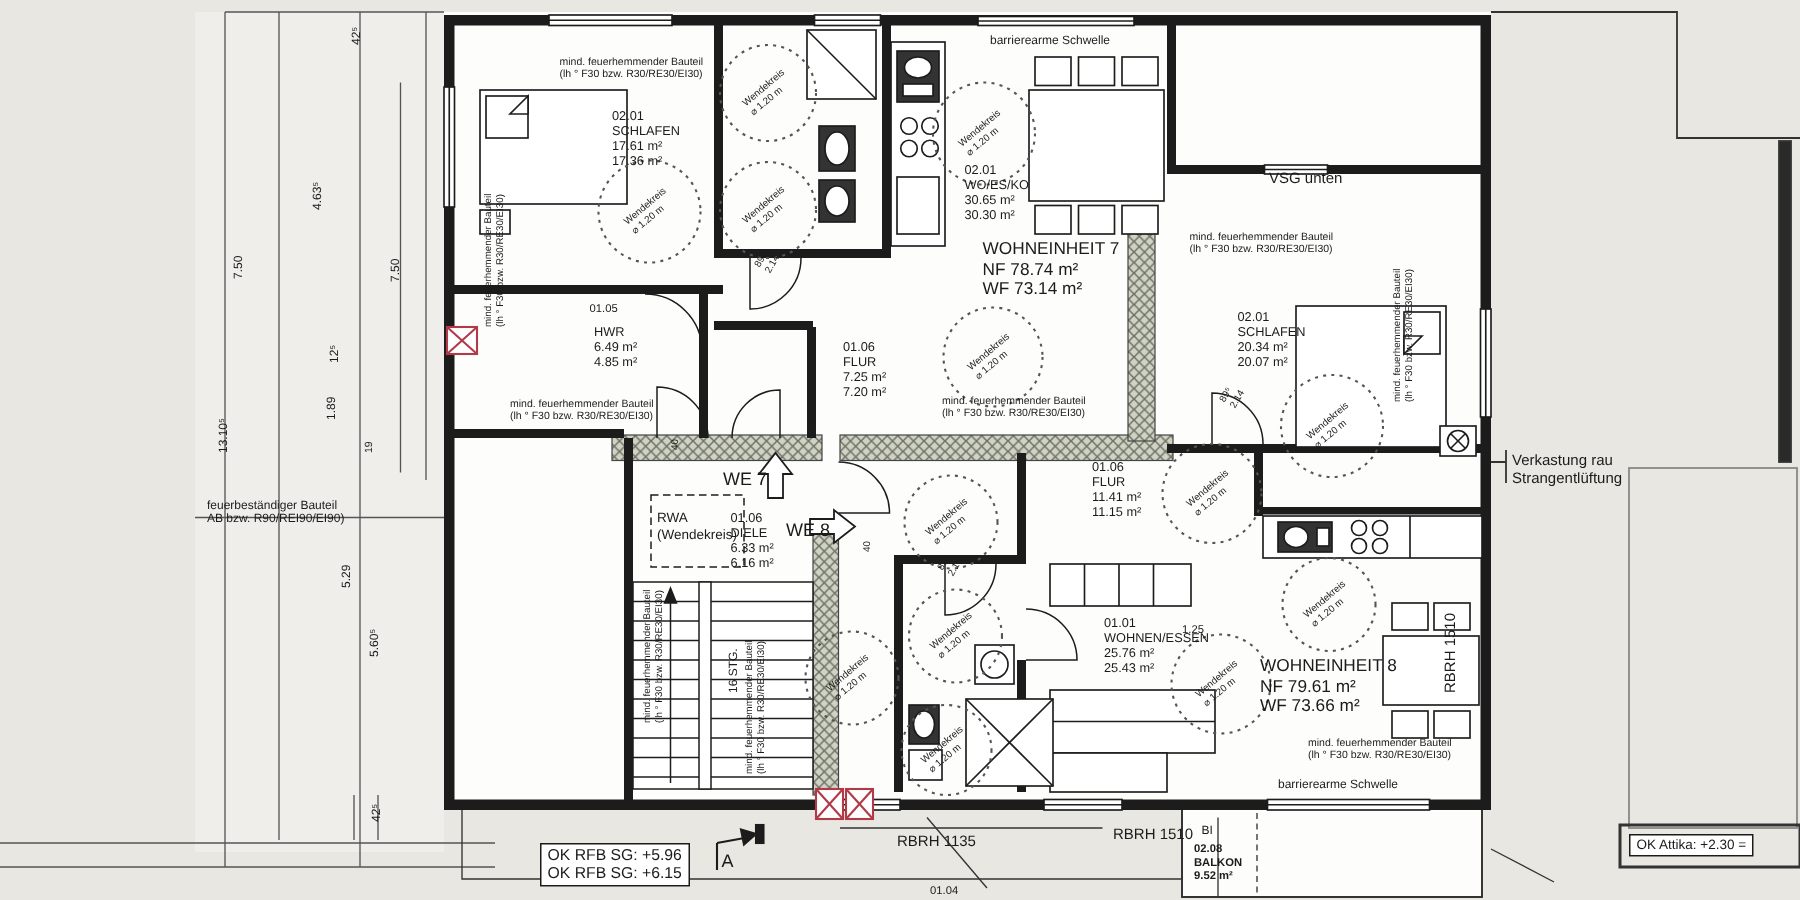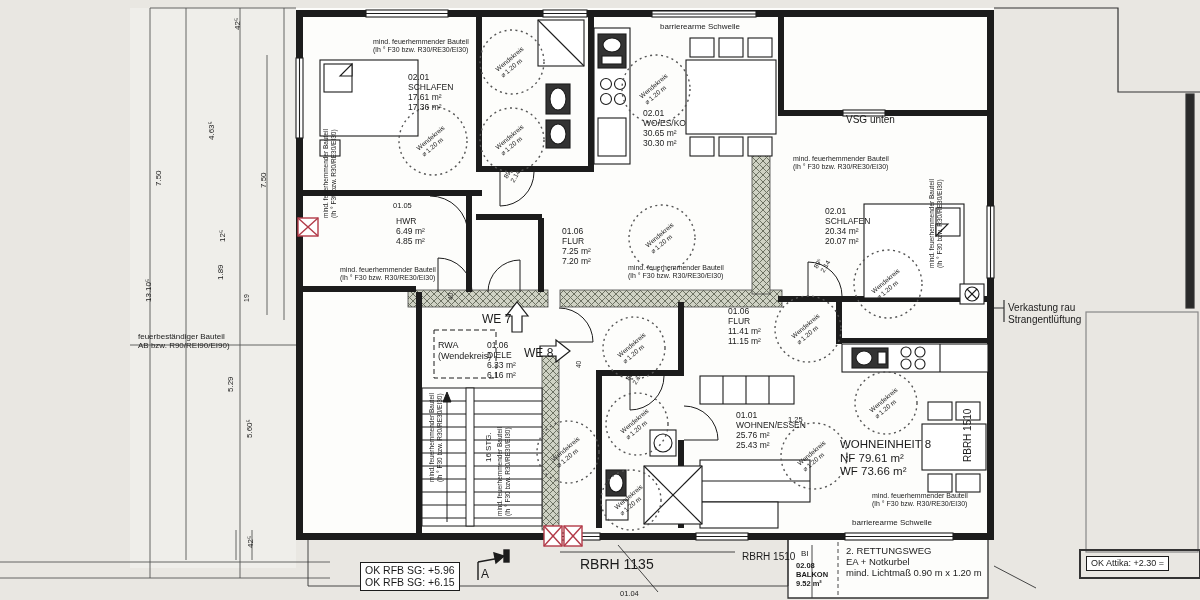--- a/index.html
+++ b/index.html
@@ -284,20 +284,23 @@
       <div class="lbl" style="left: 408px; top: 72px; font-size: 8.5px;">02.01
 SCHLAFEN
 17.61 m²
 17.36 m²</div>
       <div class="lbl" style="left: 322px; top: 218px; font-size: 6.5px; transform: rotate(-90deg);">mind. feuerhemmender Bauteil
 (lh ° F30 bzw. R30/RE30/EI30)</div>
       <div class="lbl" style="left: 643px; top: 108px; font-size: 8.5px;">02.01
 WO/ES/KO
 30.65 m²
 30.30 m²</div>
+      <div class="lbl" style="left: 655px; top: 160px; font-size: 11.5px;">WOHNEINHEIT 7
+NF 78.74 m²
+WF 73.14 m²</div>
       <div class="lbl" style="left: 846px; top: 114px; font-size: 10px;">VSG unten</div>
       <div class="lbl" style="left: 793px; top: 155px; font-size: 7px;">mind. feuerhemmender Bauteil
 (lh ° F30 bzw. R30/RE30/EI30)</div>
       <div class="lbl" style="left: 825px; top: 206px; font-size: 8.5px;">02.01
 SCHLAFEN
 20.34 m²
 20.07 m²</div>
       <div class="lbl" style="left: 928px; top: 268px; font-size: 6.5px; transform: rotate(-90deg);">mind. feuerhemmender Bauteil
 (lh ° F30 bzw. R30/RE30/EI30)</div>
       <div class="lbl" style="left: 393px; top: 202px; font-size: 7.5px;">01.05</div>
@@ -332,27 +335,24 @@
 NF 79.61 m²
 WF 73.66 m²</div>
       <div class="lbl" style="left: 872px; top: 492px; font-size: 7px;">mind. feuerhemmender Bauteil
 (lh ° F30 bzw. R30/RE30/EI30)</div>
       <div class="lbl" style="left: 852px; top: 518px; font-size: 8px;">barrierearme Schwelle</div>
       <div class="lbl" style="left: 428px; top: 482px; font-size: 6.5px; transform: rotate(-90deg);">mind. feuerhemmender Bauteil
 (lh ° F30 bzw. R30/RE30/EI30)</div>
       <div class="lbl" style="left: 496px; top: 516px; font-size: 6.5px; transform: rotate(-90deg);">mind. feuerhemmender Bauteil
 (lh ° F30 bzw. R30/RE30/EI30)</div>
       <div class="lbl" style="left: 484px; top: 462px; font-size: 8px; transform: rotate(-90deg);">16 STG.</div>
-      <div class="lbl" style="left: 580px; top: 556px; font-size: 14px;">RBRH 1135</div>
+      <div class="lbl" style="left: 598px; top: 556px; font-size: 10px;">RBRH 1135</div>
       <div class="lbl" style="left: 620px; top: 590px; font-size: 7.5px;">01.04</div>
       <div class="lbl" style="left: 742px; top: 551px; font-size: 10px;">RBRH 1510</div>
       <div class="lbl" style="left: 801px; top: 549px; font-size: 8px;">BI</div>
-      <div class="lbl" style="left: 846px; top: 545px; font-size: 9.5px;">2. RETTUNGSWEG
-EA + Notkurbel
-mind. Lichtmaß 0.90 m x 1.20 m</div>
       <div class="lbl" style="left: 796px; top: 562px; font-size: 7.5px; font-weight: bold;">02.08
 BALKON
 9.52 m²</div>
       <div class="lbl" style="left: 962px; top: 462px; font-size: 10px; transform: rotate(-90deg);">RBRH 1510</div>
       <div class="lbl" style="left: 1008px; top: 302px; font-size: 10px;">Verkastung rau
 Strangentlüftung</div>
       <div class="lbl boxed-single" style="left: 1086px; top: 556px; font-size: 9px;">OK Attika: +2.30 =</div>
       <div class="lbl boxed-single" style="left: 1036px; top: 582px; font-size: 9.5px; margin-top: 47px;">anleiterbare</div>
       <div class="lbl boxed-single" style="left: 360px; top: 562px; font-size: 10.5px;">OK RFB SG:  +5.96
 OK RFB SG:  +6.15</div>

